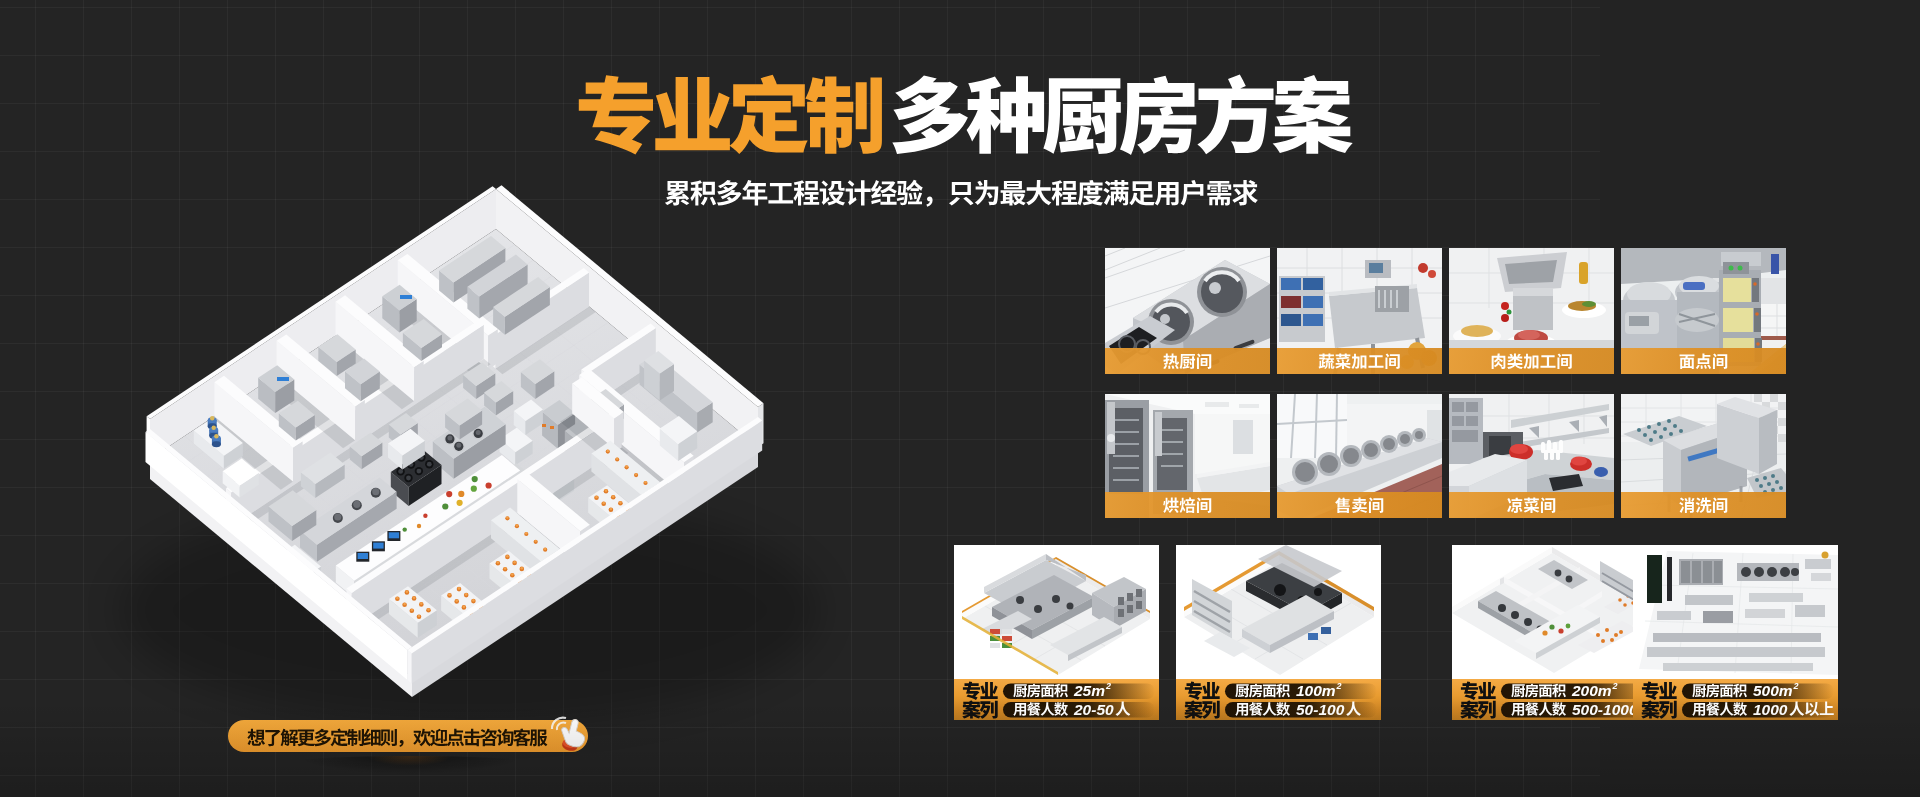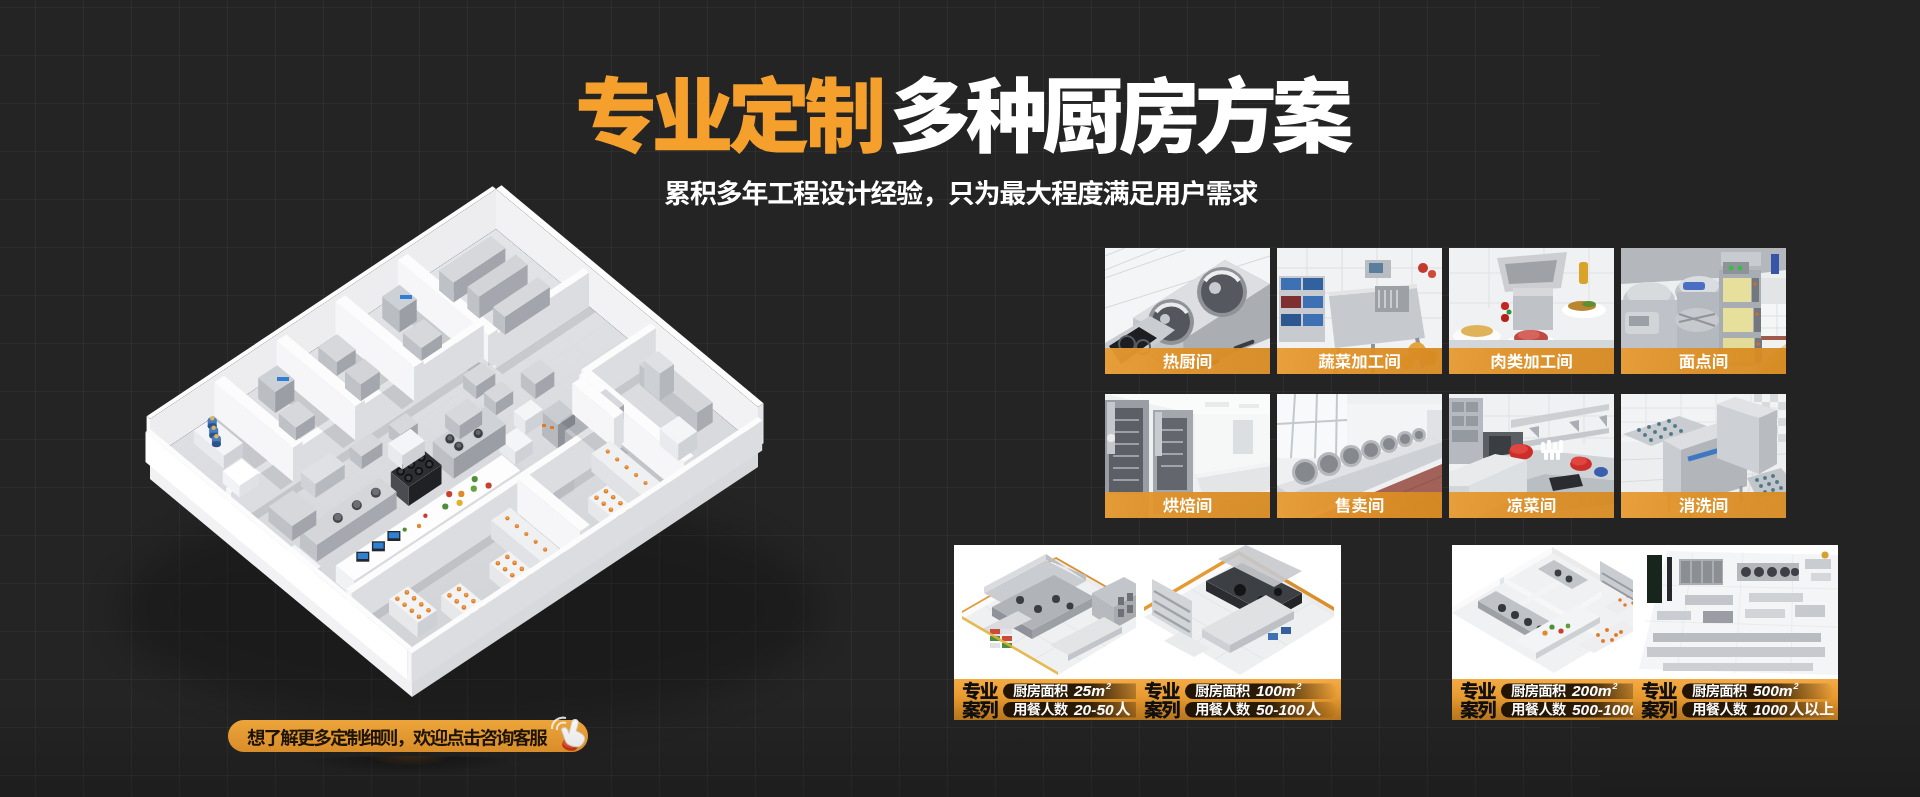--- a/index.html
+++ b/index.html
@@ -881,21 +881,21 @@
 <text x="152.0" y="9.5" font-family="Liberation Sans" font-size="9" font-weight="bold" font-style="italic" fill="#fff">2</text>
 <path d="M2.1 -11.4V-6.1C2.1 -4.1 1.9 -1.5 0.3 0.2C0.7 0.5 1.4 1.1 1.7 1.4C2.8 0.2 3.3 -1.3 3.5 -2.9H6.5V1.1H8.3V-2.9H11.3V-0.8C11.3 -0.5 11.2 -0.4 11.0 -0.4C10.7 -0.4 9.7 -0.4 8.9 -0.4C9.1 0.0 9.4 0.8 9.5 1.2C10.8 1.2 11.7 1.2 12.3 0.9C12.9 0.7 13.1 0.2 13.1 -0.8V-11.4ZM3.8 -9.7H6.5V-8.0H3.8ZM11.3 -9.7V-8.0H8.3V-9.7ZM3.8 -6.4H6.5V-4.6H3.7C3.8 -5.1 3.8 -5.7 3.8 -6.1ZM11.3 -6.4V-4.6H8.3V-6.4ZM15.7 -8.1C15.9 -8.0 16.2 -7.8 16.4 -7.6C15.7 -7.2 15.0 -7.0 14.3 -6.8C14.5 -6.5 14.9 -6.0 15.1 -5.7C17.3 -6.4 19.5 -7.7 20.6 -9.8L19.6 -10.3L19.4 -10.3H18.4V-10.7H20.8V-11.7H18.4V-12.3H17.0V-10.4L16.1 -10.6C15.6 -10.0 14.9 -9.3 13.9 -8.8C14.2 -8.6 14.6 -8.1 14.8 -7.8C15.6 -8.3 16.1 -8.8 16.6 -9.3H18.6C18.3 -8.9 17.9 -8.6 17.4 -8.3C17.2 -8.5 16.8 -8.7 16.6 -8.8ZM16.7 1.2C17.0 1.1 17.6 1.0 21.3 0.6C21.3 0.3 21.4 -0.2 21.5 -0.5C23.0 0.0 24.7 0.8 25.6 1.3L26.5 0.2C26.2 0.0 25.7 -0.2 25.2 -0.4C25.7 -0.8 26.2 -1.1 26.7 -1.5L25.5 -2.3L25.0 -1.8V-4.5C25.6 -4.2 26.2 -4.1 26.8 -4.0C27.0 -4.4 27.4 -5.0 27.8 -5.3C25.5 -5.6 23.2 -6.4 21.7 -7.4L22.0 -7.6C22.1 -7.4 22.3 -7.2 22.3 -7.1C22.9 -7.3 23.5 -7.6 24.0 -7.9C24.8 -7.4 25.5 -6.9 26.0 -6.5L27.1 -7.6C26.6 -8.0 25.9 -8.4 25.2 -8.9C25.9 -9.5 26.5 -10.4 26.9 -11.4L25.9 -11.8L25.6 -11.8H21.3V-10.6H24.9C24.6 -10.2 24.3 -9.9 23.9 -9.6C23.3 -9.9 22.6 -10.2 22.1 -10.4L21.1 -9.5C21.6 -9.3 22.1 -9.0 22.6 -8.7C22.3 -8.6 21.9 -8.4 21.5 -8.3C21.6 -8.2 21.7 -8.0 21.8 -7.9L20.8 -8.4C19.4 -6.8 16.6 -5.6 14.1 -5.0C14.5 -4.6 14.8 -4.1 15.0 -3.7C15.6 -3.9 16.2 -4.1 16.8 -4.3V-1.0C16.8 -0.4 16.4 -0.1 16.1 0.0C16.3 0.3 16.6 0.9 16.7 1.2ZM24.5 -1.4 24.0 -0.9 22.6 -1.4ZM23.3 -2.8V-2.3H18.5V-2.8ZM23.3 -3.6H18.5V-4.1H23.3ZM19.8 -5.6C20.0 -5.5 20.1 -5.2 20.2 -5.0H18.3C19.2 -5.4 20.0 -6.0 20.8 -6.6C21.6 -5.9 22.5 -5.4 23.5 -5.0H21.8C21.7 -5.3 21.4 -5.7 21.2 -5.9ZM20.4 -0.9 21.2 -0.6 18.5 -0.4V-1.4H20.8ZM33.3 -12.3C33.2 -9.8 33.5 -3.3 27.6 -0.1C28.2 0.2 28.8 0.8 29.1 1.3C32.1 -0.5 33.6 -3.1 34.4 -5.7C35.2 -3.2 36.9 -0.3 40.1 1.2C40.4 0.7 40.8 0.1 41.4 -0.3C36.3 -2.6 35.4 -8.0 35.2 -10.0C35.3 -10.9 35.3 -11.7 35.3 -12.3ZM46.9 -12.2C46.7 -11.6 46.3 -10.8 46.0 -10.3L47.1 -9.8C47.5 -10.3 47.9 -10.9 48.4 -11.6ZM46.2 -3.5C46.0 -2.9 45.6 -2.5 45.2 -2.1L44.0 -2.7L44.5 -3.5ZM42.0 -2.1C42.6 -1.9 43.3 -1.5 44.0 -1.2C43.2 -0.7 42.2 -0.3 41.2 -0.0C41.5 0.3 41.8 0.9 42.0 1.3C43.3 0.9 44.4 0.4 45.4 -0.4C45.8 -0.1 46.2 0.2 46.5 0.4L47.6 -0.7C47.3 -0.9 46.9 -1.2 46.5 -1.4C47.3 -2.2 47.8 -3.3 48.2 -4.6L47.3 -4.9L47.0 -4.9H45.2L45.4 -5.4L43.9 -5.7C43.8 -5.4 43.6 -5.1 43.5 -4.9H41.7V-3.5H42.8C42.5 -3.0 42.2 -2.5 42.0 -2.1ZM41.8 -11.6C42.1 -11.0 42.5 -10.2 42.6 -9.7H41.4V-8.4H43.6C42.9 -7.7 42.0 -7.0 41.1 -6.7C41.4 -6.4 41.8 -5.8 42.0 -5.4C42.7 -5.8 43.5 -6.4 44.2 -7.1V-5.8H45.8V-7.4C46.3 -6.9 46.9 -6.4 47.2 -6.1L48.1 -7.3C47.9 -7.5 47.1 -8.0 46.4 -8.4H48.5V-9.7H45.8V-12.3H44.2V-9.7H42.7L43.9 -10.3C43.8 -10.8 43.4 -11.5 43.0 -12.1ZM49.7 -12.3C49.4 -9.7 48.7 -7.2 47.5 -5.7C47.9 -5.4 48.5 -4.9 48.8 -4.6C49.1 -5.0 49.3 -5.4 49.6 -5.9C49.8 -4.8 50.2 -3.8 50.6 -2.8C49.8 -1.6 48.8 -0.7 47.3 -0.0C47.6 0.3 48.1 1.0 48.2 1.4C49.6 0.7 50.6 -0.2 51.4 -1.3C52.1 -0.3 52.9 0.6 53.9 1.2C54.2 0.7 54.7 0.1 55.0 -0.2C53.9 -0.8 53.1 -1.7 52.4 -2.8C53.1 -4.3 53.5 -6.0 53.8 -8.0H54.7V-9.6H50.8C51.0 -10.4 51.2 -11.2 51.3 -12.0ZM52.2 -8.0C52.0 -6.8 51.8 -5.7 51.5 -4.7C51.1 -5.8 50.8 -6.9 50.6 -8.0Z" transform="translate(59,35.5)" fill="#ffffff"></path>
 <g transform="translate(120,35.5)">
             <text x="0" y="0" font-family="Liberation Sans" font-size="15.5" font-weight="bold" font-style="italic" fill="#fff">20-50</text>
             <path d="M6.5 -13.1C6.5 -10.5 6.8 -3.5 0.4 -0.2C1.1 0.3 1.7 0.9 2.0 1.4C5.2 -0.5 6.9 -3.4 7.7 -6.1C8.6 -3.4 10.3 -0.4 13.8 1.3C14.1 0.7 14.6 0.1 15.2 -0.3C9.7 -2.8 8.8 -8.6 8.6 -10.7C8.6 -11.6 8.6 -12.5 8.7 -13.1Z" transform="translate(41.133500000000005,0)" fill="#ffffff"></path>
           </g>
 </svg>
 </div>
 </div>
 
-<div class="card" style="left:1136px">
+<div class="card" style="left:1176px">
 <svg width="205" height="134" viewBox="0 0 205 134" style="display:block">
         <polygon points="103,16 198,72 104,130 8,72" fill="#eeeff0"></polygon>
         <g stroke="#dee0e2" stroke-width="0.7">
           <line x1="55" y1="44" x2="151" y2="100"></line>
           <line x1="31" y1="58" x2="127" y2="114"></line>
           <line x1="151" y1="44" x2="55" y2="100"></line>
           <line x1="175" y1="58" x2="79" y2="114"></line>
         </g>
         <polygon points="8,72 103,16 103,6 8,62" fill="#fbfbfb"></polygon>
         <polygon points="103,16 198,72 198,62 103,6" fill="#ebebec"></polygon>

